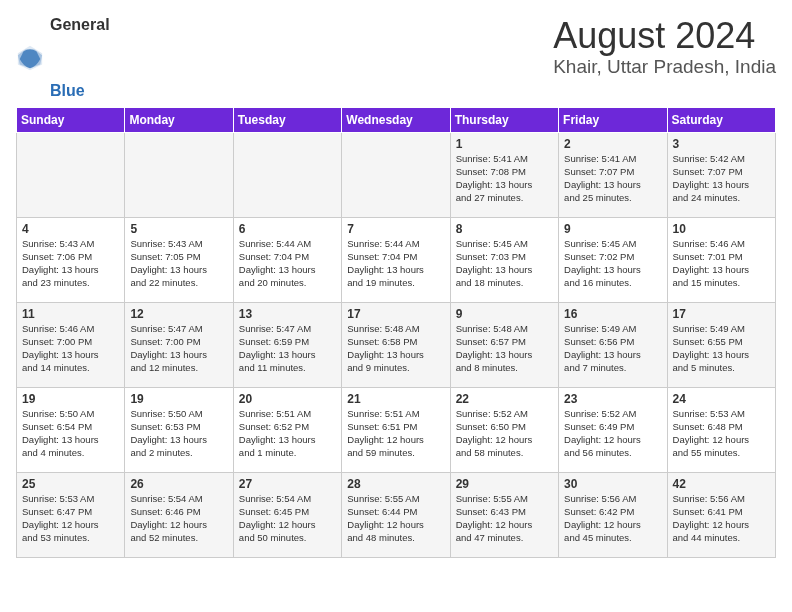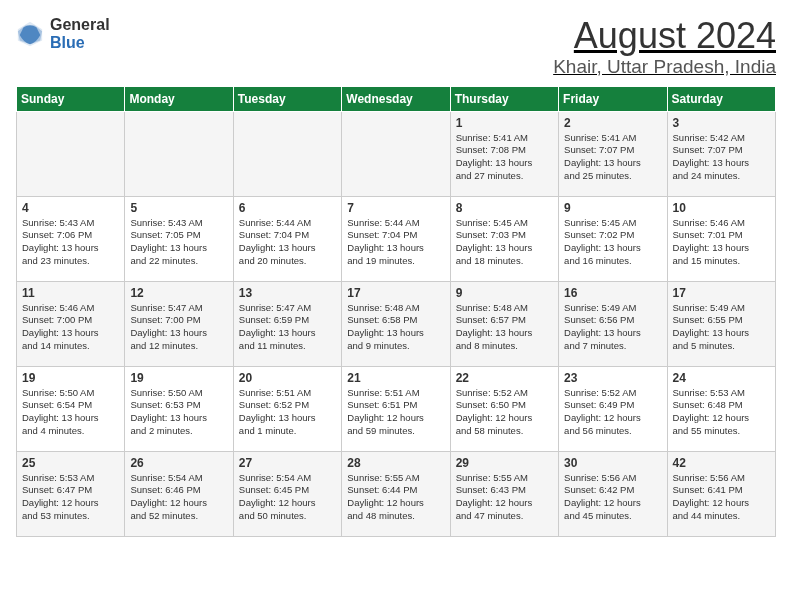--- a/index.html
+++ b/index.html
@@ -18,56 +18,55 @@
     }
     .logo {
       display: flex;
       align-items: center;
       gap: 6px;
     }
     .logo-text {
       display: flex;
       flex-direction: column;
       line-height: 1.1;
+      gap: 48px;
     }
     .logo-general {
       font-size: 16px;
       font-weight: bold;
       color: #333;
     }
     .logo-blue {
       font-size: 16px;
       font-weight: bold;
       color: #2a6db5;
     }
     .logo-icon {
       width: 28px;
       height: 28px;
     }
     .title-block {
-      text-align: right;
-      text-decoration: underline;
     }
     .month-year {
       font-size: 36px;
       font-weight: 300;
       color: #333;
       line-height: 1.1;
     }
     .location {
       font-size: 19px;
       color: #555;
     }
     table {
       width: 100%;
       border-collapse: collapse;
       table-layout: fixed;
     }
     thead th {
-      background: #15803d;
+      background: #6d28d9;
       color: #fff;
       font-size: 12px;
       font-weight: bold;
       padding: 5px 4px;
       text-align: left;
       border: 1px solid #fff;
     }
     tbody td {
       border: 1px solid #ccc;
       vertical-align: top;

